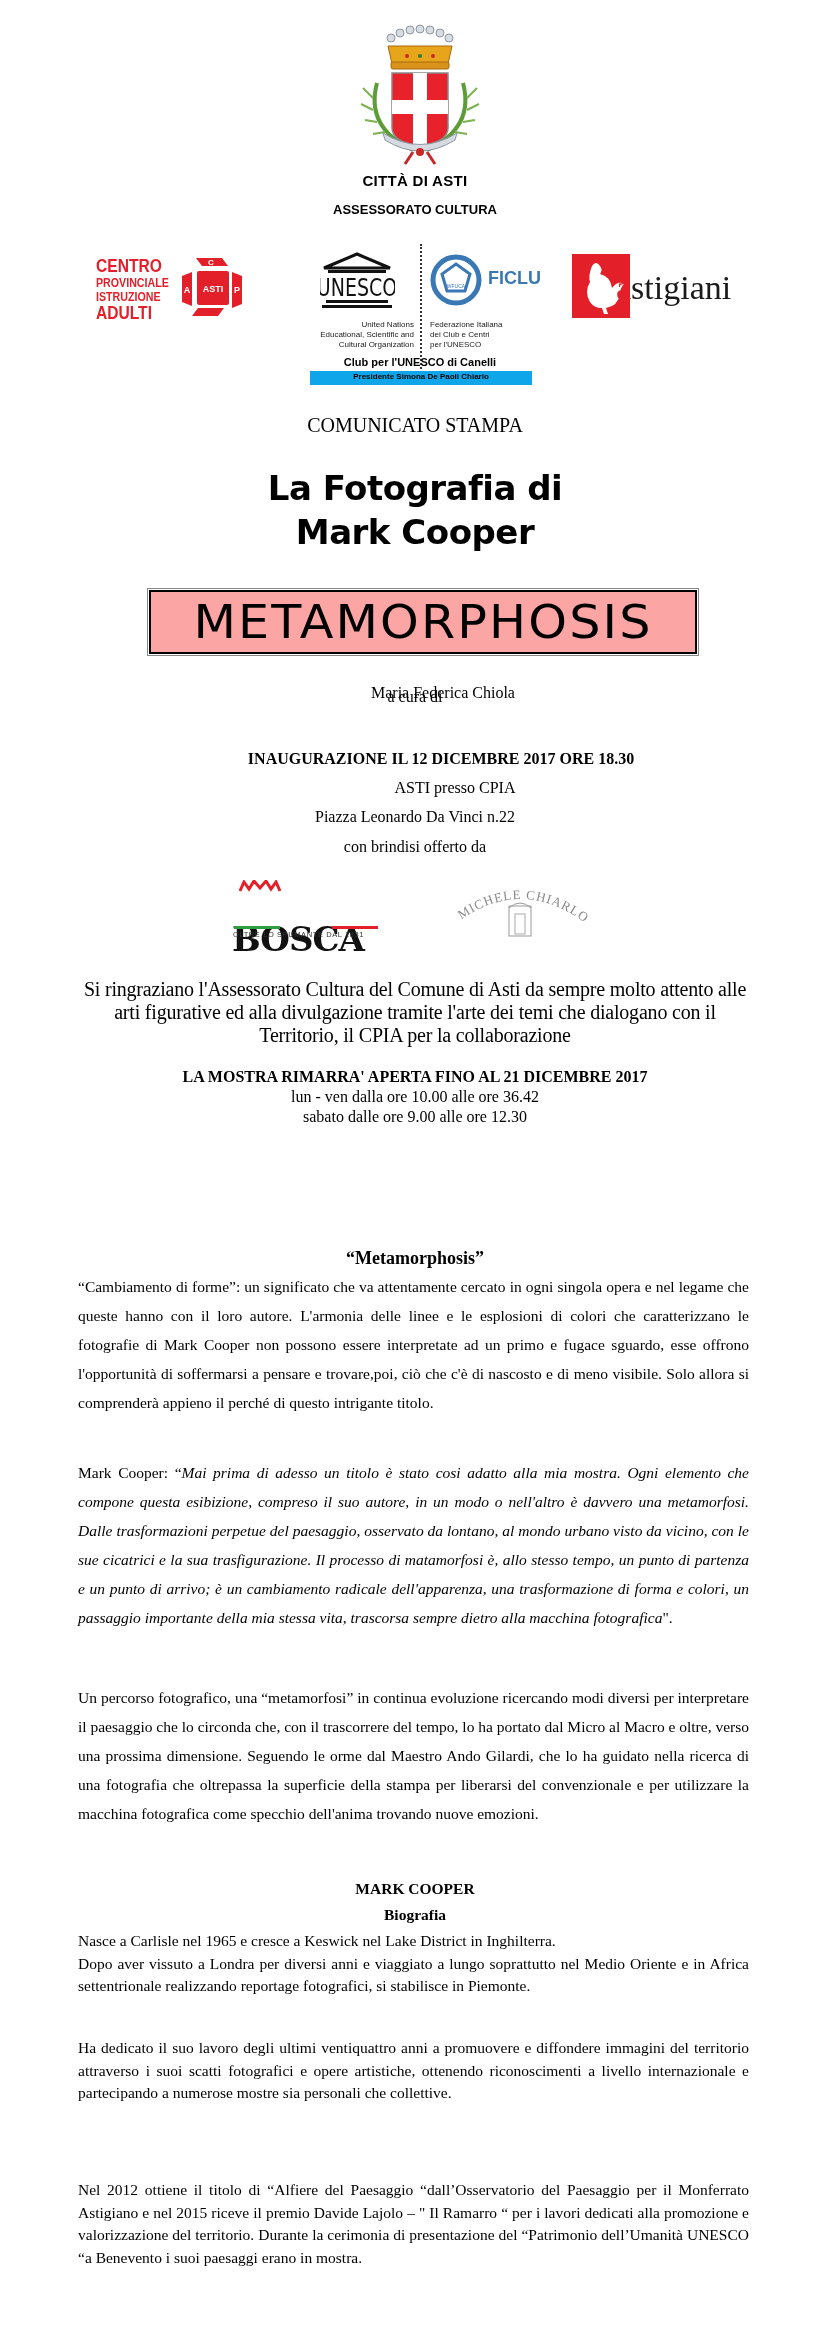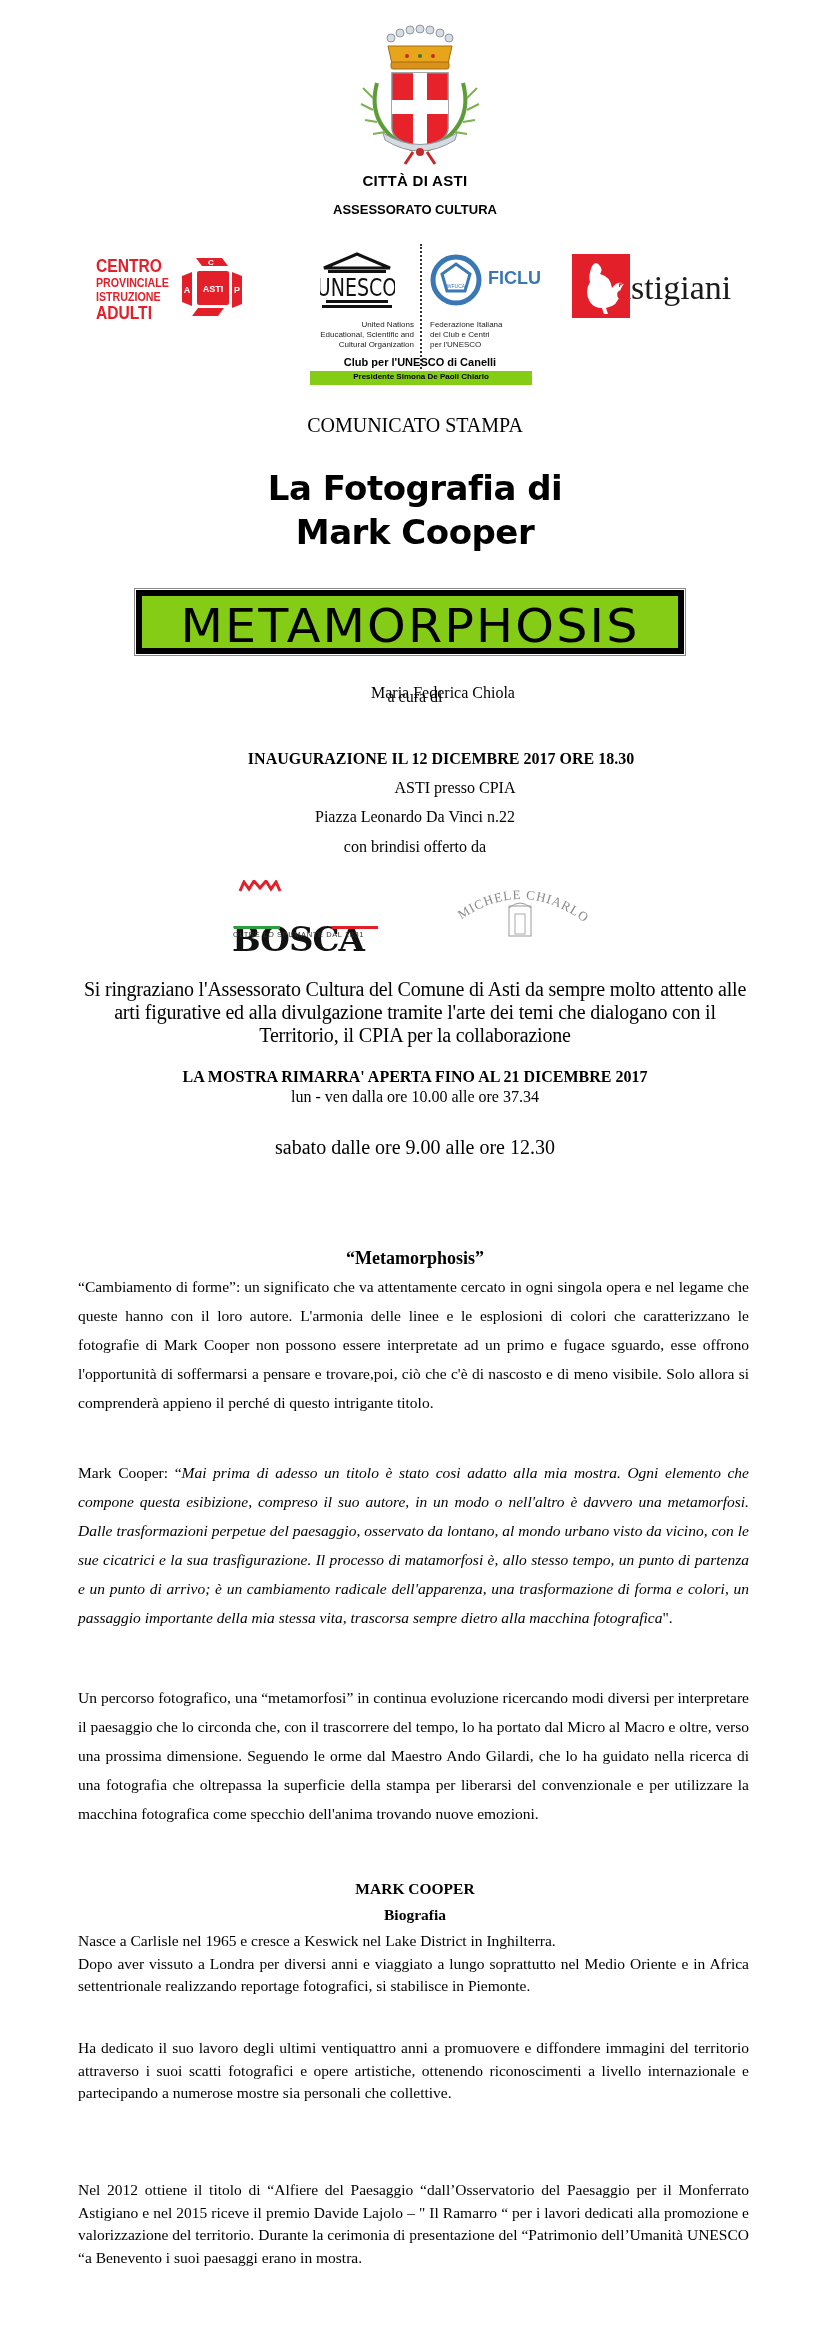--- a/index.html
+++ b/index.html
@@ -14,38 +14,38 @@
   #city-dept { top:202px; font-family:"Liberation Sans", sans-serif; font-weight:bold; font-size:13px; }
 
   
   #cpia-logo { left:96px; top:254px; width:150px; height:66px; }
   .cpia-text { position:absolute; left:0; color:#e3202a; font-family:"Liberation Sans", sans-serif; font-weight:bold; line-height:1; transform:scaleX(0.82); transform-origin:left; }
   #unesco-block { left:300px; top:244px; width:240px; height:145px; }
   #astigiani-logo { left:572px; top:254px; width:185px; height:64px; }
 
   #comunicato { top:414px; font-weight:normal; font-size:20px; }
   #title { top:466px; font-family:"DejaVu Sans", sans-serif; font-weight:bold; font-size:34px; line-height:44px; letter-spacing:-0.5px; }
-  #meta-box { left:136px; top:590px; width:548px; height:64px; background:#84cc16; border:6px solid #000000; box-sizing:border-box; outline:1px solid #888; outline-offset:1px; }
+  #meta-box { left:149px; top:590px; width:548px; height:64px; background:#fca5a5; border:2px solid #000000; box-sizing:border-box; outline:1px solid #888; outline-offset:1px; }
   #meta-word { width:100%; text-align:center; font-family:"DejaVu Sans", sans-serif; font-size:46px; line-height:60px; letter-spacing:2px; font-weight:normal; transform:scaleX(1.07); }
 
   .sm { font-size:16px; }
   #curated-label { top:688px; }
   #curator { top:684px;padding-left:28px; }
   #inauguration { top:750px; font-weight:bold;padding-left:26px; }
   #venue { top:779px;padding-left:40px; }
   #address { top:808px; }
   #toast { top:838px; }
 
   #bosca-logo { left:232px; top:880px; width:150px; height:58px; }
   #chiarlo-logo { left:450px; top:882px; width:140px; height:58px; }
 
   #thanks { top:978px; font-size:20px; line-height:23px; letter-spacing:-0.2px; }
   #open-until { top:1068px; font-weight:bold; font-size:16px; }
   #hours-week { top:1088px; font-size:16px; }
-  #hours-sat { top:1108px; font-size:20px;margin-top:28px; }
+  #hours-sat { top:1108px; font-size:16px; }
 
   #essay-title { top:1248px; font-weight:bold; font-size:18px; }
   .para { position:absolute; left:78px; width:671px; font-size:15.5px; text-align:justify; }
   .lh30 { line-height:29px; }
   .lh22 { line-height:22.5px; }
   #p1 { top:1272px; }
   #p2 { top:1458px; }
   #p2 .q { font-style:italic; }
   #p3 { top:1683px; }
   #bio-name { top:1880px; font-weight:bold; font-size:15.5px; }
@@ -137,21 +137,21 @@
     <div>United Nations</div>
     <div>Educational, Scientific and</div>
     <div>Cultural Organization</div>
   </div>
   <div class="abs" style="left:130px;top:76px;font-family:'Liberation Sans',sans-serif;font-size:8px;line-height:10px;color:#222;">
     <div>Federazione Italiana</div>
     <div>dei Club e Centri</div>
     <div>per l'UNESCO</div>
   </div>
   <div class="abs" style="left:0;width:240px;top:112px;text-align:center;font-family:'Liberation Sans',sans-serif;font-weight:bold;font-size:11px;">Club per l'UNESCO di Canelli</div>
-  <div class="abs" style="left:10px;width:222px;top:127px;text-align:center;font-family:'Liberation Sans',sans-serif;font-weight:bold;font-size:8px;background:#84cc16;padding:1px 0 4px;">Presidente Simona De Paoli Chiarlo</div>
+  <div class="abs" style="left:10px;width:222px;top:127px;text-align:center;font-family:'Liberation Sans',sans-serif;font-weight:bold;font-size:8px;background:#0ea5e9;padding:1px 0 4px;">Presidente Simona De Paoli Chiarlo</div>
 </div>
 
 <div id="astigiani-logo" class="abs">
   <div class="abs" style="left:0;top:0;width:58px;height:64px;background:#e3202a;">
     <svg width="58" height="64" viewBox="0 0 58 64">
       <path d="M20 12 q4-6 8 0 q3 4 0 8 q10 2 12 14 q6-8 12-4 q-4 4-4 10 q-2 12-14 14 l2 6 h-4 l-2-6 q-8 0-12-6 q-6-10 0-20 q-2-6 2-16z" fill="#ffffff"></path>
     </svg>
   </div>
   <div class="abs" style="left:44px;top:14px;font-family:'Liberation Serif',serif;font-size:34px;line-height:40px;color:#1a1a1a;"><span style="color:#e3202a;">a</span><span id="astigiani-rest">stigiani</span></div>
 </div>
@@ -189,21 +189,21 @@
     <text font-family="Liberation Serif, serif" font-size="13" fill="#8a8a8a" letter-spacing="1"><textPath href="#arc" startOffset="4">MICHELE CHIARLO</textPath></text>
     <rect x="59" y="24" width="22" height="30" fill="none" stroke="#999" stroke-width="1"></rect>
     <path d="M59 26 Q70 16 81 26" fill="none" stroke="#999"></path>
     <rect x="65" y="32" width="10" height="20" fill="none" stroke="#aaa"></rect>
   </svg>
 </div>
 
 <div id="thanks" class="abs" style="left:80px;width:670px;text-align:center;">Si ringraziano l'Assessorato Cultura del Comune di Asti da sempre molto attento alle arti figurative ed alla divulgazione tramite l'arte dei temi che dialogano con il Territorio, il CPIA per la collaborazione</div>
 
 <div id="open-until" class="abs center">LA MOSTRA RIMARRA' APERTA  FINO AL 21 DICEMBRE 2017</div>
-<div id="hours-week" class="abs center">lun - ven dalla ore 10.00 alle ore 37.34</div>
+<div id="hours-week" class="abs center">lun - ven dalla ore 10.00 alle ore 36.42</div>
 <div id="hours-sat" class="abs center">sabato dalle ore 9.00 alle ore 12.30</div>
 
 <div id="essay-title" class="abs center">“Metamorphosis”</div>
 <p id="p1" class="para lh30" style="margin:0;">“Cambiamento di forme”: un significato che va attentamente cercato in ogni singola opera e nel legame che queste hanno con il loro autore. L'armonia delle linee e le esplosioni di colori che caratterizzano le fotografie di Mark Cooper non possono essere interpretate ad un primo e fugace sguardo, esse offrono l'opportunità di soffermarsi a pensare e trovare,poi, ciò che c'è di nascosto e di meno visibile. Solo allora si comprenderà appieno il perché di questo intrigante titolo.</p>
 <p id="p2" class="para lh30" style="margin:0;"><span>Mark Cooper: “</span><span class="q">Mai prima di adesso un titolo è stato cosi adatto alla mia mostra. Ogni elemento che compone questa esibizione, compreso il suo autore, in un modo o nell'altro è davvero una metamorfosi. Dalle trasformazioni perpetue del paesaggio, osservato da lontano, al mondo urbano visto da vicino, con le sue cicatrici e la sua trasfigurazione. Il processo di matamorfosi è, allo stesso tempo, un punto di partenza e un punto di arrivo; è un cambiamento radicale dell'apparenza, una trasformazione di forma e colori, un passaggio importante della mia stessa vita, trascorsa sempre dietro alla macchina fotografica</span><span>".</span></p>
 <div id="p3" class="para lh30">
   <div>Un percorso fotografico, una “metamorfosi” in continua evoluzione ricercando modi diversi per interpretare il paesaggio che lo circonda che, con il trascorrere del tempo, lo ha portato dal Micro al Macro e oltre, verso una prossima dimensione. Seguendo le orme dal Maestro Ando Gilardi, che lo ha guidato nella ricerca di una fotografia che oltrepassa la superficie della stampa per liberarsi del convenzionale e per utilizzare la macchina fotografica come specchio dell'anima trovando nuove emozioni.</div>
 </div>
 
 <div id="bio-name" class="abs center">MARK COOPER</div>

